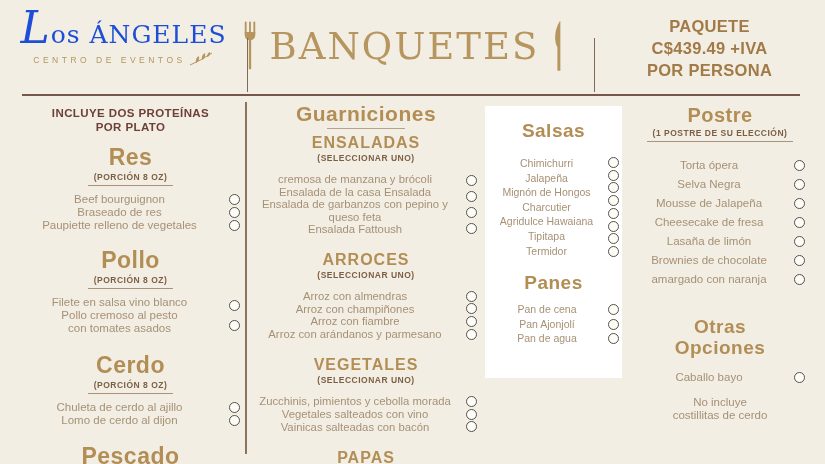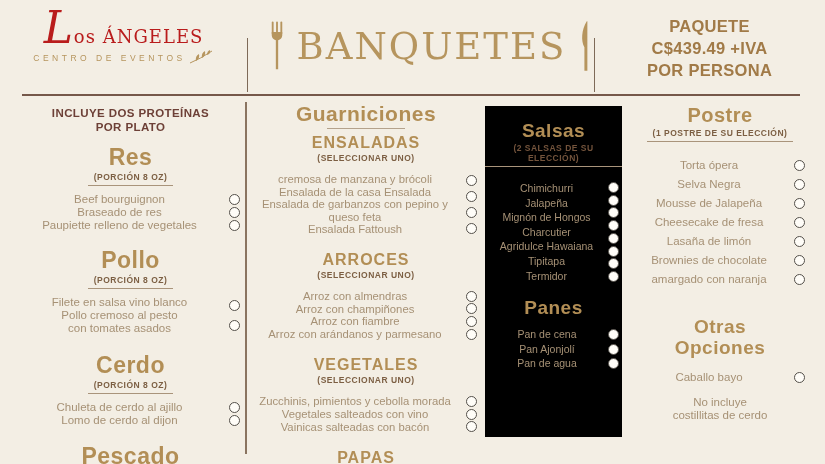--- a/index.html
+++ b/index.html
@@ -1,25 +1,25 @@
 <!DOCTYPE html>
 <html><head>
 <meta charset="utf-8">
 <style>
   html,body{margin:0;padding:0;}
   body{font-family:"Liberation Sans",sans-serif;background:#e9e4da;}
   #canvas{position:relative;width:825px;height:464px;background:#f3eee4;overflow:hidden;}
 
   
   .logo-zone{position:absolute;left:0;top:18px;width:247px;text-align:center;color:#b6955e;}
-  .logo-line1{font-family:"DejaVu Serif",serif;font-size:18px;letter-spacing:1px;color:#b91c1c;}
+  .logo-line1{font-family:"DejaVu Serif",serif;font-size:25px;letter-spacing:1px;color:#1d4ed8;}
   .logo-line1::first-letter{font-style:italic;font-size:44px;line-height:20px;}
   .logo-line2{font-size:8.5px;letter-spacing:3.5px;margin-top:4px;color:#b6955e;display:inline-block;}
   .logo-leaf{vertical-align:middle;margin-left:2px;}
-  .title-zone{position:absolute;left:257px;top:0;width:347px;height:92px;display:flex;align-items:center;justify-content:center;gap:13px;}
+  .title-zone{position:absolute;left:230px;top:0;width:347px;height:92px;display:flex;align-items:center;justify-content:center;gap:13px;}
   .banquetes{font-family:"DejaVu Serif",serif;font-size:37px;letter-spacing:2px;color:#b6955e;}
   .package-zone{position:absolute;left:594px;top:16px;width:231px;text-align:center;font-weight:bold;font-size:16.5px;line-height:1.32;color:#a17a47;letter-spacing:.3px;}
 
   .hr-main{position:absolute;left:22px;right:25px;top:94px;height:2px;background:#75584a;}
   .vsep-header{position:absolute;top:38px;width:1px;height:54px;background:#7e6a58;}
   .vsep-col{position:absolute;left:245px;top:102px;width:1.5px;height:352px;background:#8a7460;}
 
   
   .col{position:absolute;top:100px;}
   .note{font-size:11.5px;font-weight:bold;color:#6d4037;text-align:center;letter-spacing:.4px;line-height:1.25;margin-top:6px;}
@@ -32,21 +32,21 @@
   .items-row{position:relative;padding:0 28px 0 6px;margin-top:7px;}
   .line{font-size:11.5px;color:#a69175;text-align:center;line-height:13px;}
   .circles{position:absolute;right:3px;top:0;bottom:0;display:flex;flex-direction:column;justify-content:space-around;align-items:center;}
   .circle{width:11px;height:11px;border:1.7px solid#54504a;border-radius:50%;background:#fffdf8;box-sizing:border-box;}
   .rule-under{width:78px;height:1px;background:#b4a28c;margin:2px auto 0 auto;}
 
   
   .col-guarn .line{line-height:12.6px;font-size:11.3px;}
 
   
-  .panel{position:absolute;left:485px;top:106px;width:137px;height:331px;background:#000000;}
+  .panel{position:absolute;left:485px;top:106px;width:137px;height:272px;background:#ffffff;}
   .panel .sec-title{font-size:19px;margin-top:14px;}
   .panel .sub{color:#74543c;}
   .panel .items-row{padding:0 22px 0 8px;margin-top:14px;}
   .panel .line{font-size:10.5px;line-height:14.6px;}
   .panes-title{font-size:19px;margin-top:38px;}
 
   
   .col-postre{left:632px;width:176px;}
   .postre-items .line{line-height:19px;}
   .otras-title{font-size:19px;line-height:1.1;margin-top:28px;}
@@ -220,21 +220,20 @@
     </section>
 
     <section style="margin-top:16px;">
       <div class="sec-title t-mid">PAPAS</div>
 
     </section>
   </div>
 
   <div class="panel">
     <div class="sec-title" style="font-size:19px;">Salsas</div>
-    <div class="sub underlined"><span class="inner">(2 SALSAS DE SU ELECCIÓN)</span></div>
     <div class="items-row">
       <div>
           <div class="line">Chimichurri</div>
           <div class="line">Jalapeña</div>
           <div class="line">Mignón de Hongos</div>
           <div class="line">Charcutier</div>
           <div class="line">Agridulce Hawaiana</div>
           <div class="line">Tipitapa</div>
           <div class="line">Termidor</div>
         </div>

